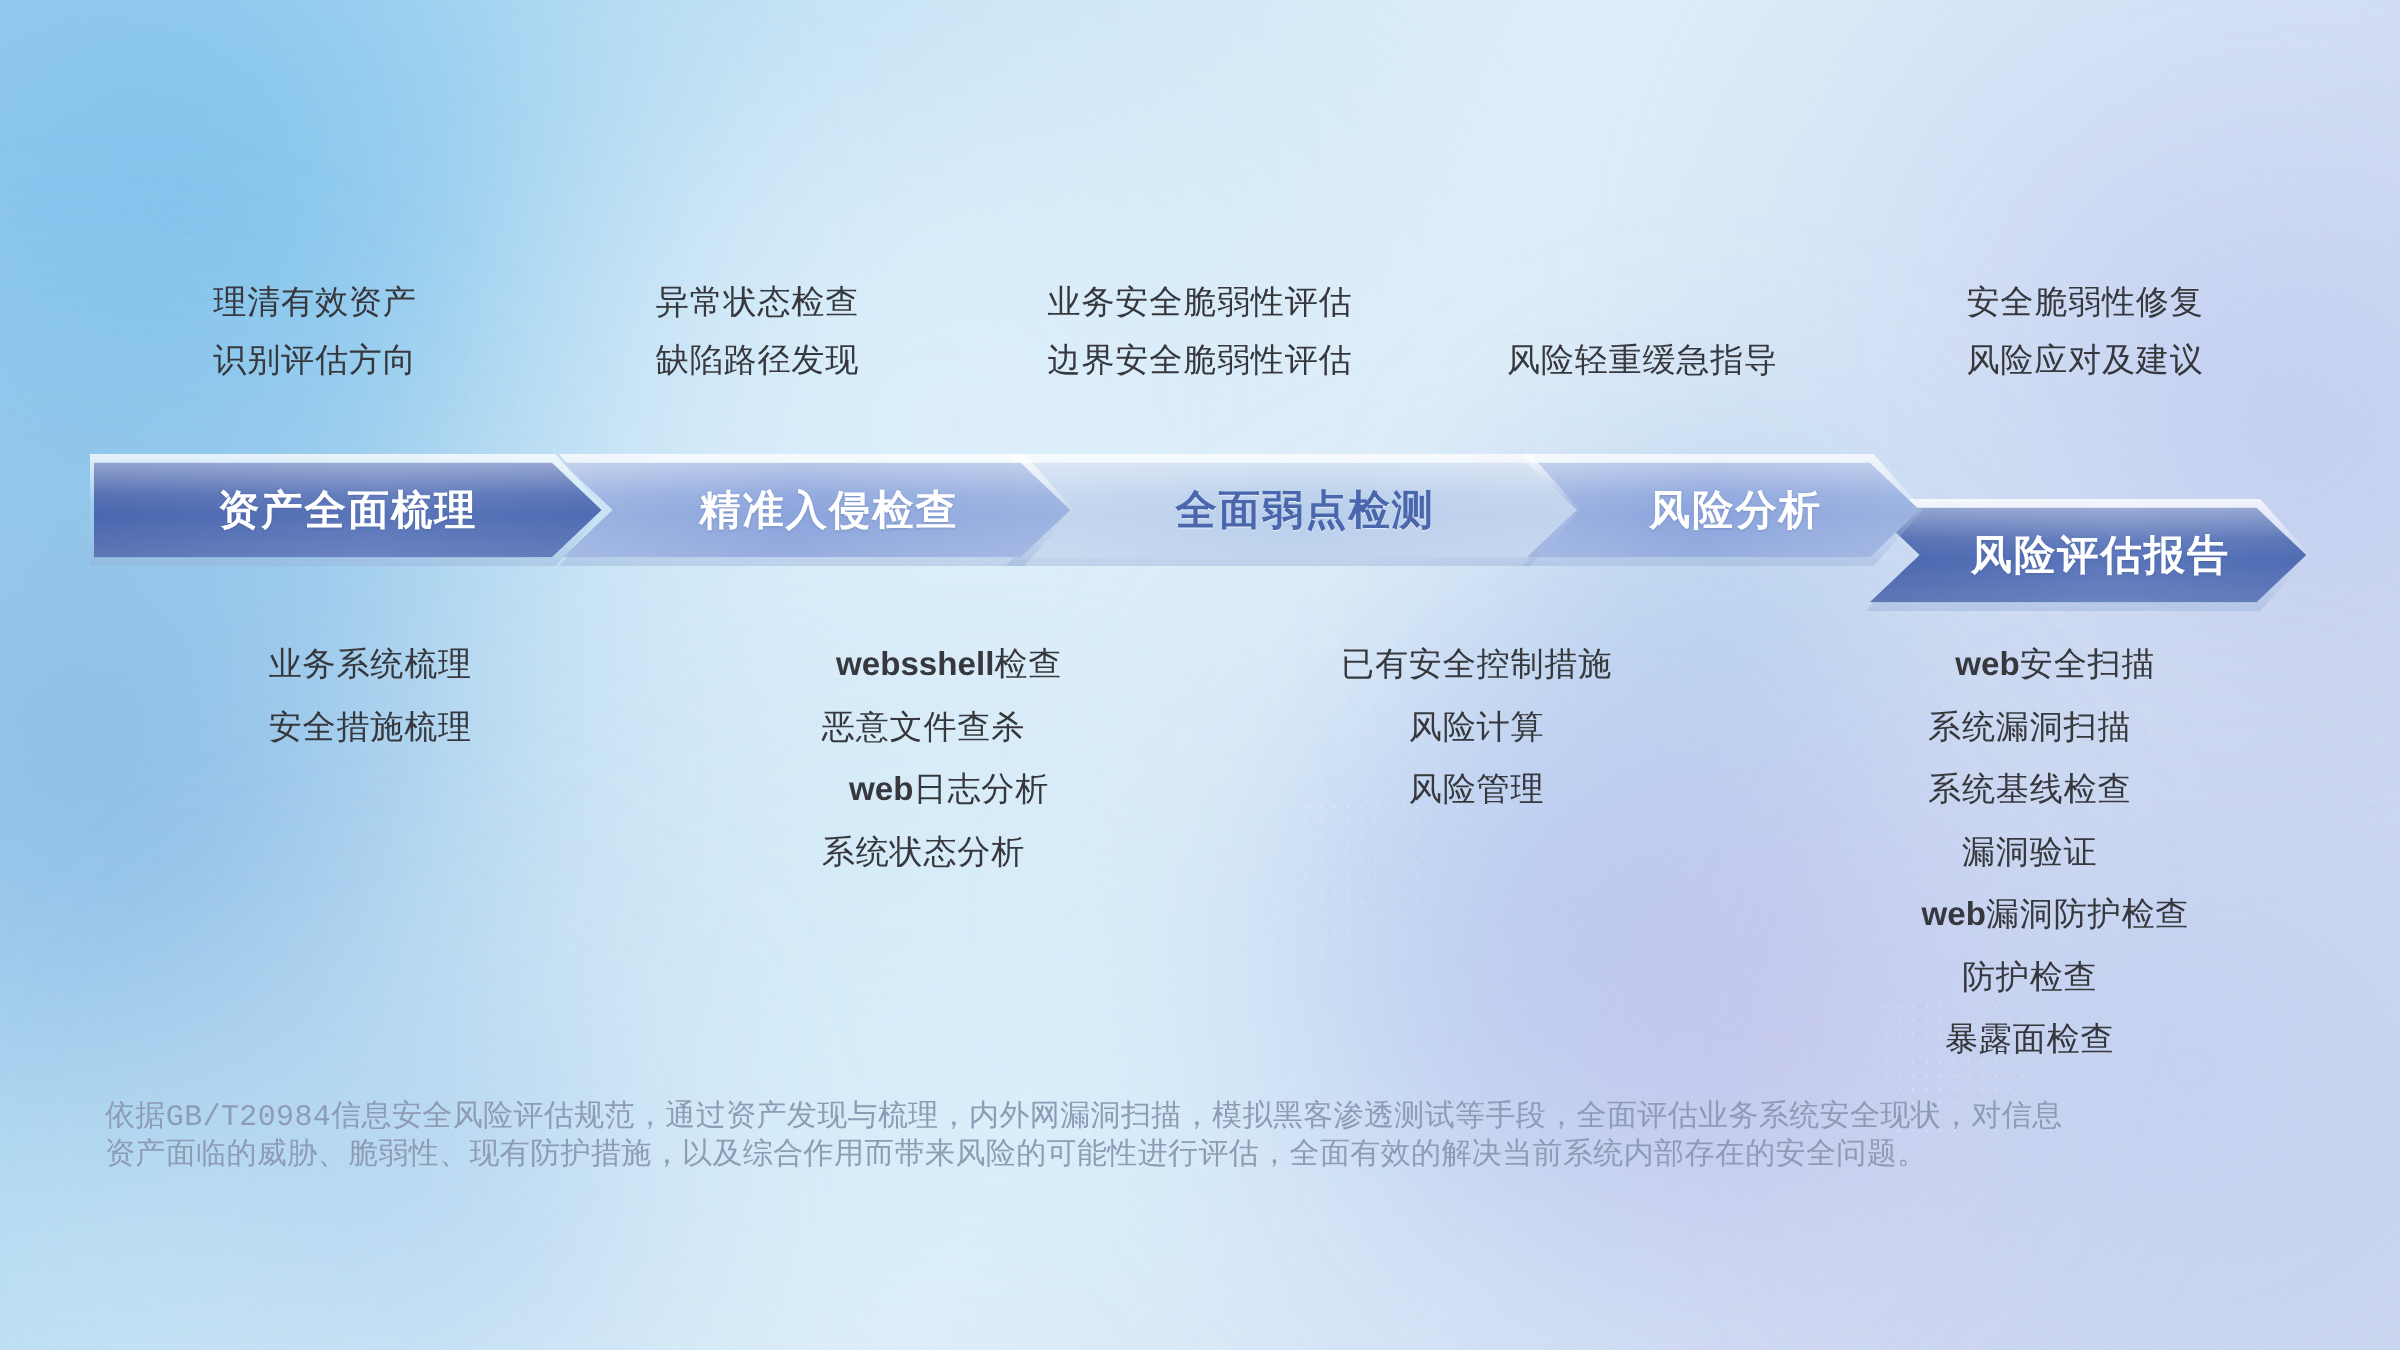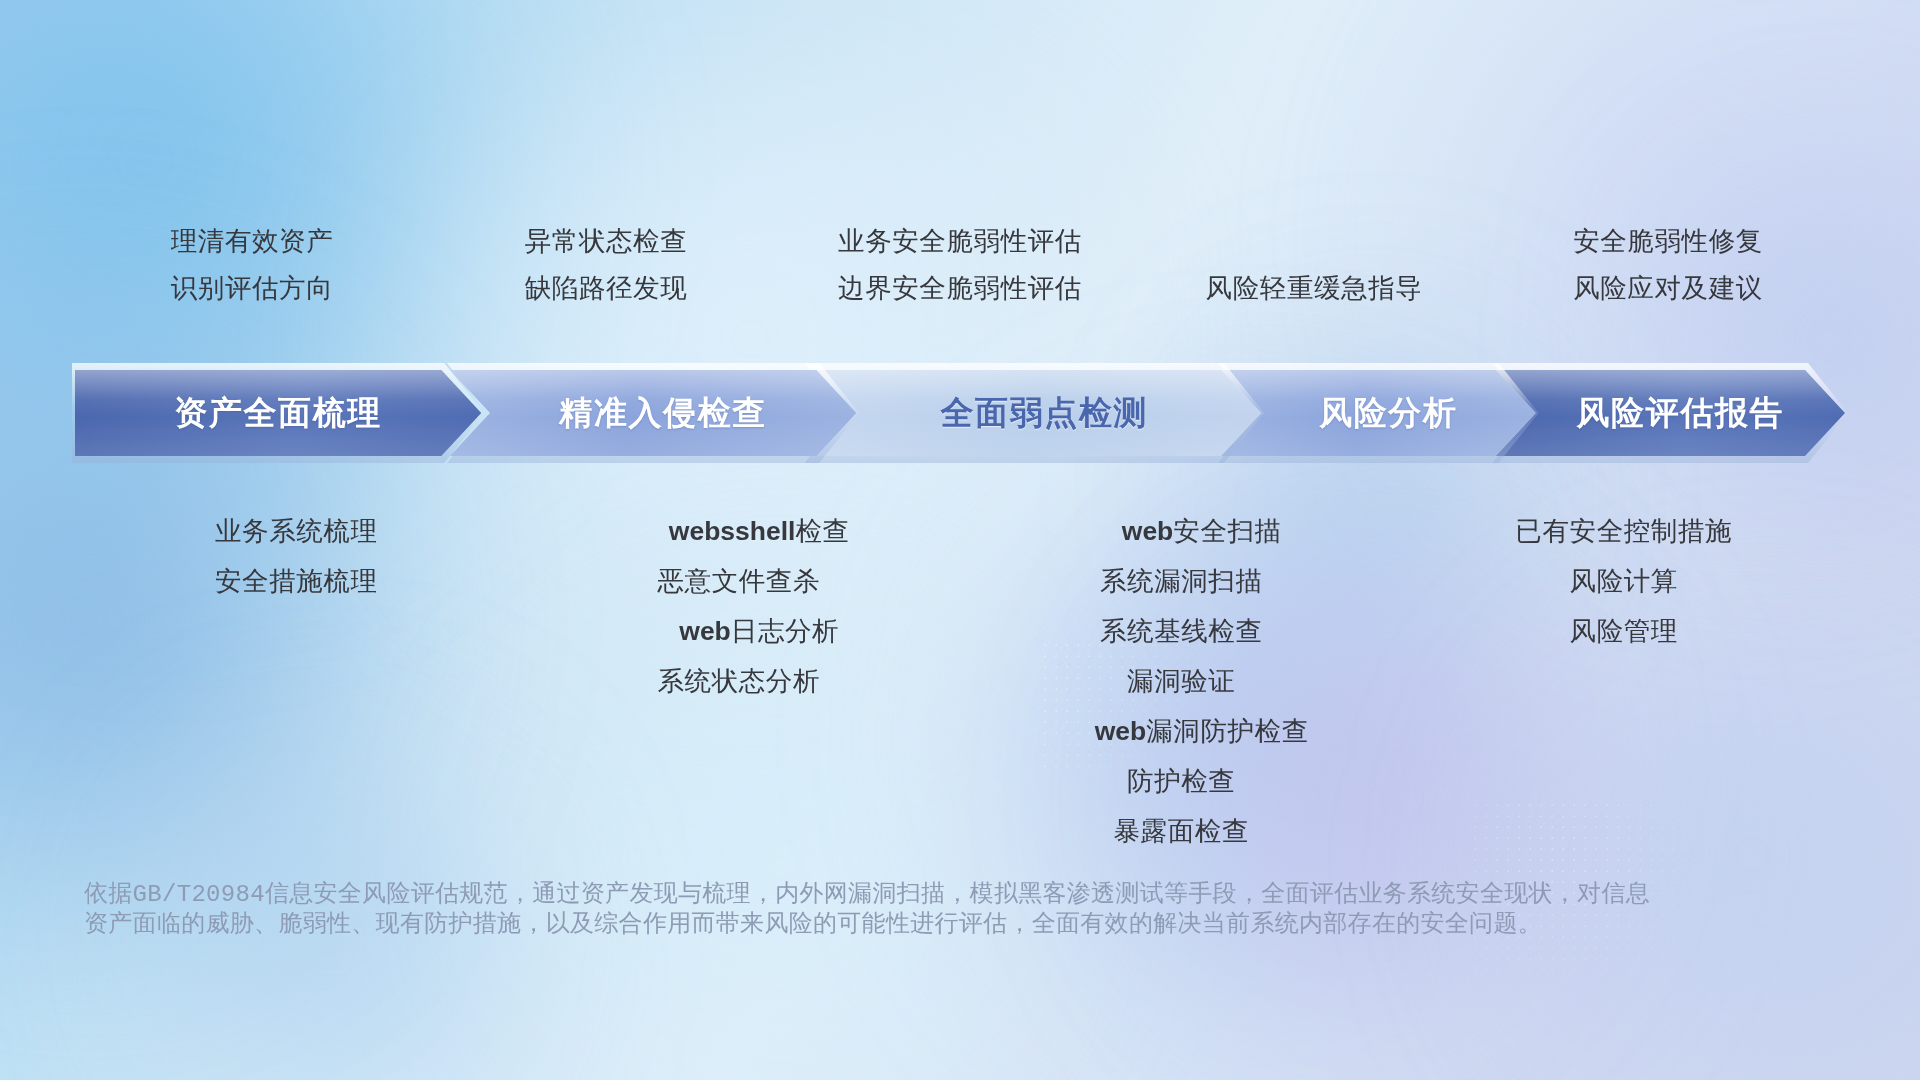--- a/index.html
+++ b/index.html
@@ -72,21 +72,21 @@
            white-space:nowrap; }
 
   
   #bottom-row { top:506px; align-items:flex-start; }
   .bline { font-size:26.5px; color:#36383d; line-height:50px; letter-spacing:.6px;
            white-space:nowrap; }
   .bline b { font-weight:bold; letter-spacing:0;margin-left:41px; }
 
   
   #banner { position:absolute; left:75px; top:370px; width:1770px; height:86px; }
-  .seg { position:absolute; top:0; height:86px;
+  .seg { position:absolute; top:0; height:76px;
          display:flex; align-items:center; justify-content:center; }
   .seg .shape { position:absolute; inset:0; }
   .seg .glow { position:absolute; inset:-7px -3px -7px -3px; }
   .seg .lbl { position:relative; font-size:33px; font-weight:bold;
               letter-spacing:1.6px; white-space:nowrap; z-index:2;
               text-shadow:0 1px 2px rgba(40,60,110,.22); }
 
   
   #footer { position:absolute; left:84px; top:880px; width:1560px;
             font-size:24px; line-height:30px; color:#8e9bb5;
@@ -155,53 +155,53 @@
         <div class="shape" style="clip-path: polygon(0px 0px, 91.1807% 0px, 100% 50%, 91.1807% 100%, 0px 100%, 8.81931% 50%); background: linear-gradient(100deg, rgb(198, 216, 240) 0%, rgb(185, 207, 235) 50%, rgb(194, 212, 238) 100%);"></div>
         <div class="shape" style="clip-path: polygon(0px 0px, 91.1807% 0px, 100% 50%, 91.1807% 100%, 0px 100%, 8.81931% 50%); background: linear-gradient(rgba(255, 255, 255, 0.4) 0%, rgba(255, 255, 255, 0.07) 34%, rgba(255, 255, 255, 0) 55%, rgba(255, 255, 255, 0.1) 100%);"></div>
         <div class="lbl" style="color: rgb(74, 102, 173); text-shadow: rgba(255, 255, 255, 0.65) 0px 1px 1px; margin-left: 20px;">全面弱点检测</div>
       </div>
       <div class="seg" style="left: 1146.08px; width: 314.59px; z-index: 12;">
         <div class="glow" style="clip-path: polygon(0px 0px, 87.523% 0px, 100% 50%, 87.523% 100%, 0px 100%, 12.477% 50%); background: linear-gradient(rgba(255, 255, 255, 0.78), rgba(255, 255, 255, 0.12) 45%, rgba(152, 176, 216, 0.45));"></div>
         <div class="shape" style="clip-path: polygon(0px 0px, 87.285% 0px, 100% 50%, 87.285% 100%, 0px 100%, 12.715% 50%); background: linear-gradient(100deg, rgb(157, 180, 226) 0%, rgb(139, 164, 220) 45%, rgb(156, 179, 225) 100%);"></div>
         <div class="shape" style="clip-path: polygon(0px 0px, 87.285% 0px, 100% 50%, 87.285% 100%, 0px 100%, 12.715% 50%); background: linear-gradient(rgba(255, 255, 255, 0.4) 0%, rgba(255, 255, 255, 0.07) 34%, rgba(255, 255, 255, 0) 55%, rgba(255, 255, 255, 0.1) 100%);"></div>
         <div class="lbl" style="color: rgb(255, 255, 255); margin-left: 20px;">风险分析</div>
       </div>
-      <div class="seg" style="left: 1420.67px; width: 349.33px; z-index: 11;">
+      <div class="seg" style="left: 1420.67px; width: 349.33px; z-index: 11; margin-top: 36px;">
         <div class="glow" style="clip-path: polygon(0px 0px, 88.7429% 0px, 100% 50%, 88.7429% 100%, 0px 100%, 11.2571% 50%); background: linear-gradient(rgba(255, 255, 255, 0.78), rgba(255, 255, 255, 0.12) 45%, rgba(152, 176, 216, 0.45));"></div>
         <div class="shape" style="clip-path: polygon(0px 0px, 88.5495% 0px, 100% 50%, 88.5495% 100%, 0px 100%, 11.4505% 50%); background: linear-gradient(100deg, rgb(74, 102, 173) 0%, rgb(90, 118, 186) 55%, rgb(79, 107, 178) 100%);"></div>
         <div class="shape" style="clip-path: polygon(0px 0px, 88.5495% 0px, 100% 50%, 88.5495% 100%, 0px 100%, 11.4505% 50%); background: linear-gradient(rgba(255, 255, 255, 0.4) 0%, rgba(255, 255, 255, 0.07) 34%, rgba(255, 255, 255, 0) 55%, rgba(255, 255, 255, 0.1) 100%);"></div>
         <div class="lbl" style="color: rgb(255, 255, 255); margin-left: 20px;">风险评估报告</div>
       </div>
     </div>
 
   <div class="cols" id="bottom-row">
       <div class="col">
         <div class="bline">业务系统梳理</div>
         <div class="bline">安全措施梳理</div>
       </div>
       <div class="col">
         <div class="bline"><b>websshell</b>检查</div>
         <div class="bline">恶意文件查杀</div>
         <div class="bline"><b>web</b>日志分析</div>
         <div class="bline">系统状态分析</div>
+      </div>
+      <div class="col">
+        <div class="bline">已有安全控制措施</div>
+        <div class="bline">风险计算</div>
+        <div class="bline">风险管理</div>
       </div>
       <div class="col">
         <div class="bline"><b>web</b>安全扫描</div>
         <div class="bline">系统漏洞扫描</div>
         <div class="bline">系统基线检查</div>
         <div class="bline">漏洞验证</div>
         <div class="bline"><b>web</b>漏洞防护检查</div>
         <div class="bline">防护检查</div>
         <div class="bline">暴露面检查</div>
       </div>
-      <div class="col">
-        <div class="bline">已有安全控制措施</div>
-        <div class="bline">风险计算</div>
-        <div class="bline">风险管理</div>
-      </div>
     </div>
 
   <div id="footer">
     <div>依据GB/T20984信息安全风险评估规范，通过资产发现与梳理，内外网漏洞扫描，模拟黑客渗透测试等手段，全面评估业务系统安全现状，对信息</div>
     <div>资产面临的威胁、脆弱性、现有防护措施，以及综合作用而带来风险的可能性进行评估，全面有效的解决当前系统内部存在的安全问题。</div>
   </div>
 
 </div>
 
 </body></html>

